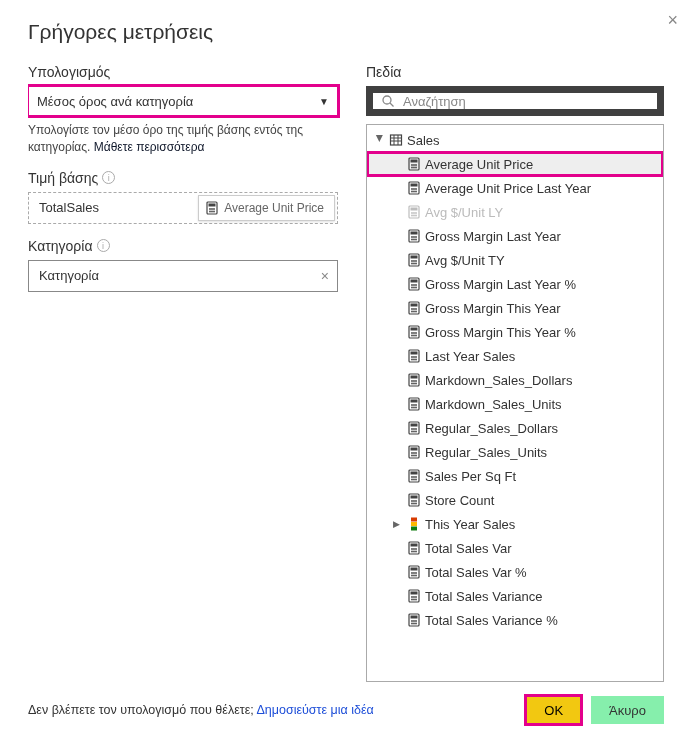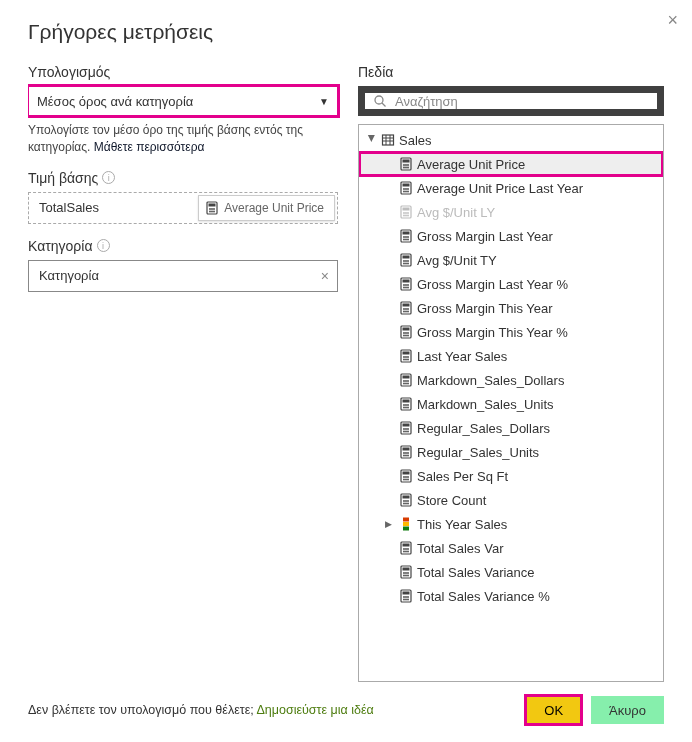--- a/index.html
+++ b/index.html
@@ -29,21 +29,21 @@
     font-weight: 300;
   }
   .title {
     font-size: 21px;
     font-weight: 400;
     color: #333;
     margin-bottom: 20px;
   }
   .columns {
     display: flex;
-    gap: 20px;
+    gap: 28px;
     flex: 1;
     overflow: hidden;
   }
   .left-col { width: 310px; flex-shrink: 0; }
   .right-col { flex: 1; display: flex; flex-direction: column; min-width: 0; }
   .section-label {
     font-size: 14px;
     color: #333;
     margin-bottom: 6px;
   }
@@ -167,21 +167,21 @@
   .tree-row.disabled .label { color: #bbb; }
   .tree-row.disabled svg { opacity: 0.35; }
   .footer {
     border-top: 0;
     padding: 14px 0 18px 0;
     display: flex;
     align-items: center;
     justify-content: space-between;
   }
   .footer-text { font-size: 12.5px; color: #333; }
-  .footer-text a { color: #4d7c0f; text-decoration: none; cursor: pointer; }
+  .footer-text a { color: #1d4ed8; text-decoration: none; cursor: pointer; }
   .footer-buttons { display: flex; gap: 10px; align-items: center; }
   .btn {
     height: 28px;
     padding: 0 18px;
     border: none;
     font-size: 13px;
     cursor: pointer;
     display: flex;
     align-items: center;
   }
@@ -397,20 +397,27 @@
             <svg class="mini">
               <use href="#ico-calc"></use>
             </svg>
             <span class="label">Total Sales Var</span>
           </div>
           <div class="tree-row indent1">
             <span style="width: 10px;"></span>
             <svg class="mini">
               <use href="#ico-calc"></use>
             </svg>
+            <span class="label">Total Sales Var %</span>
+          </div>
+          <div class="tree-row indent1">
+            <span style="width: 10px;"></span>
+            <svg class="mini">
+              <use href="#ico-calc"></use>
+            </svg>
             <span class="label">Total Sales Variance</span>
           </div>
           <div class="tree-row indent1">
             <span style="width: 10px;"></span>
             <svg class="mini">
               <use href="#ico-calc"></use>
             </svg>
             <span class="label">Total Sales Variance %</span>
           </div>
         </div>

